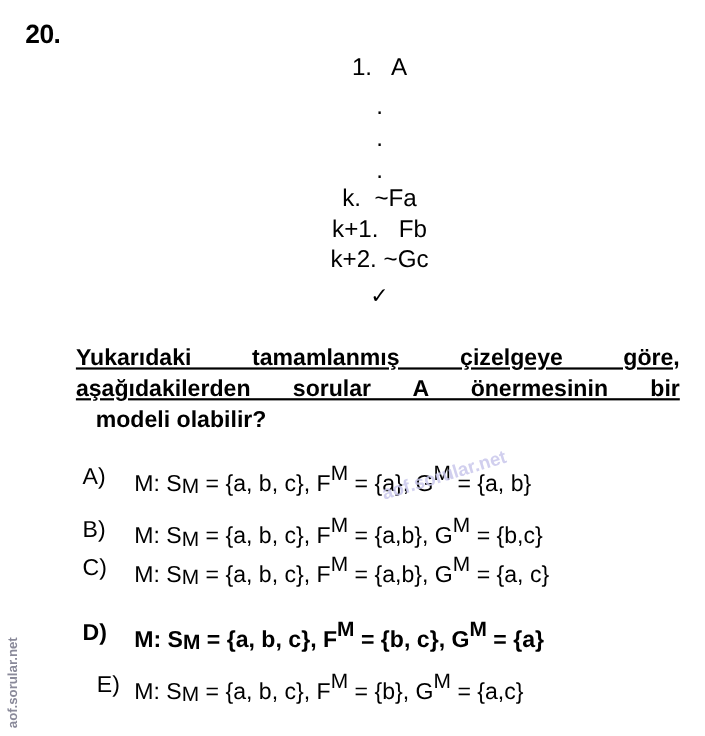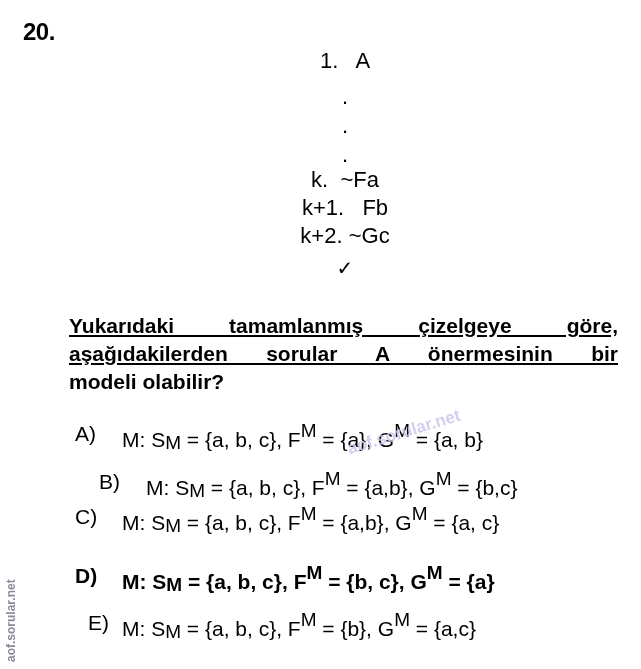--- a/index.html
+++ b/index.html
@@ -49,20 +49,21 @@
     }
     .stem .jl {
       display: block;
       text-align: justify;
       text-align-last: justify;
       text-decoration: underline;
     }
     .stem .last {
       display: block;
       text-align: center;
+      margin-left: 18px;
     }
     .opt {
       position: absolute;
       left: 75px;
       font-size: 21px;
       white-space: nowrap;
     }
     .opt .letter {
       display: inline-block;
       width: 47px;
@@ -120,21 +121,21 @@
 <div class="stem">
   <span class="jl">Yukarıdaki tamamlanmış çizelgeye göre,</span>
   <span class="jl">aşağıdakilerden sorular A önermesinin bir</span>
   <span class="last">modeli olabilir?</span>
 </div>
 
 <div class="opt" style="top:428px;">
   <span class="letter">A)</span><span class="body"><span>M: S</span><sub>M</sub><span> = {a, b, c}, F</span><sup>M</sup><span> = {a}, G</span><sup>M</sup><span> = {a, b}</span></span>
 </div>
 
-<div class="opt" style="top:476px;margin-left:24px;">
+<div class="opt" style="top:476px;">
   <span class="letter">B)</span><span class="body"><span>M: S</span><sub>M</sub><span> = {a, b, c}, F</span><sup>M</sup><span> = {a,b}, G</span><sup>M</sup><span> = {b,c}</span></span>
 </div>
 
 <div class="opt" style="top:511px;">
   <span class="letter">C)</span><span class="body"><span>M: S</span><sub>M</sub><span> = {a, b, c}, F</span><sup>M</sup><span> = {a,b}, G</span><sup>M</sup><span> = {a, c}</span></span>
 </div>
 
 <div class="opt" style="top:570px;font-weight:bold;">
   <span class="letter">D)</span><span class="body"><span>M: S</span><sub>M</sub><span> = {a, b, c}, F</span><sup>M</sup><span> = {b, c}, G</span><sup>M</sup><span> = {a}</span></span>
 </div>

